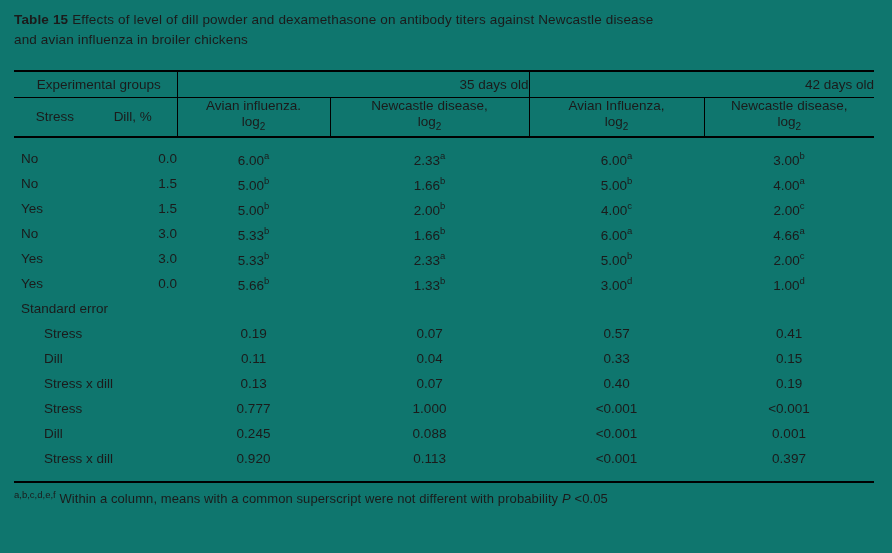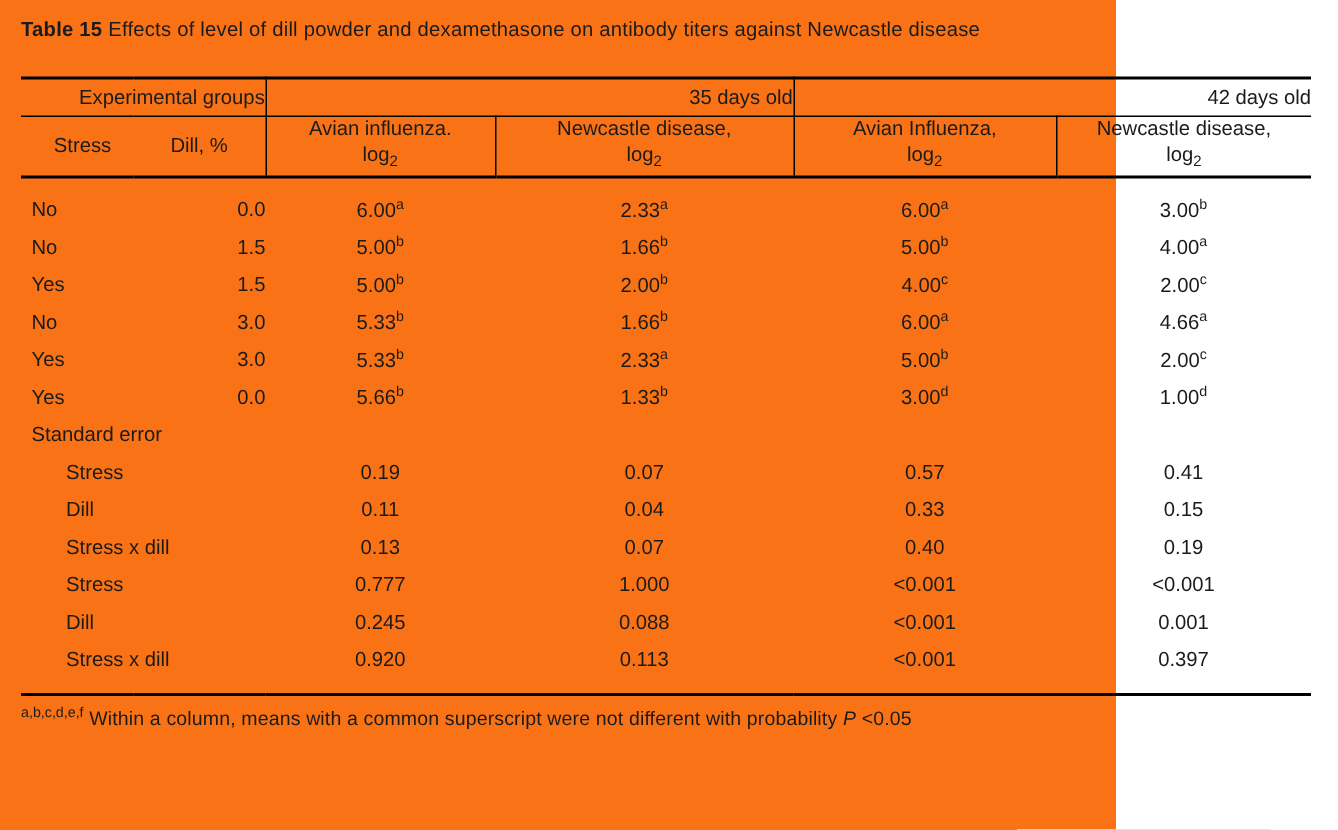--- a/index.html
+++ b/index.html
@@ -2,34 +2,34 @@
 <html><head>
 <meta charset="utf-8">
 <style>
   * { margin: 0; padding: 0; box-sizing: border-box; }
   html, body { background: #ffffff; }
   body {
     width: 892px; height: 553px; overflow: hidden;
     font-family: "Liberation Sans", sans-serif;
     color: #1b1b1b;
   }
-  .page { position: relative; width: 744px; height: 553px; background: #f97316; padding: 10px 16px 0 14px; }
+  .page { position: relative; width: 892px; height: 553px; background: #0f766e; padding: 10px 16px 0 14px; }
 
   .title { font-size: 13.5px; line-height: 19.5px; letter-spacing: 0.15px; width: 856px; }
   .title .tbold { font-weight: bold; }
 
   table.data-table {
     width: 860px; margin-top: 21px;
     border-collapse: collapse; table-layout: fixed;
     border-top: 2px solid #000;
   }
   th, td { font-size: 13.5px; font-weight: normal; padding: 0; }
 
   .hrow-a th { height: 26px; border-bottom: 1px solid #000; vertical-align: middle; }
-  .ha-groups { text-align: right; padding-left: 7px; }
+  .ha-groups { text-align: center; padding-left: 7px; }
   .ha-age { text-align: right; }
 
   .hrow-b th { height: 40px; border-bottom: 2px solid #000; vertical-align: middle; text-align: center; line-height: 16.5px; }
   .hb-stress { text-align: left; padding-left: 7px; }
 
   .vline { border-right: 1px solid #000; }
 
   sub { font-size: 10px; }
   td sup { font-size: 9.5px; }
 
@@ -48,20 +48,21 @@
   .footnote sup { font-size: 9.5px; letter-spacing: 0; }
 </style>
 </head>
 <body>
 
 <div class="page">
 
   <div class="title">
     <span class="tbold">Table 15</span>
     <span>Effects of level of dill powder and dexamethasone on antibody titers against Newcastle disease</span><br>
+    <span>and avian influenza in broiler chickens</span>
   </div>
 
   <table class="data-table">
     <colgroup>
       <col style="width:75px">
         <col style="width:88px">
         <col style="width:153px">
       <col style="width:199px">
         <col style="width:175px">
         <col style="width:170px">

